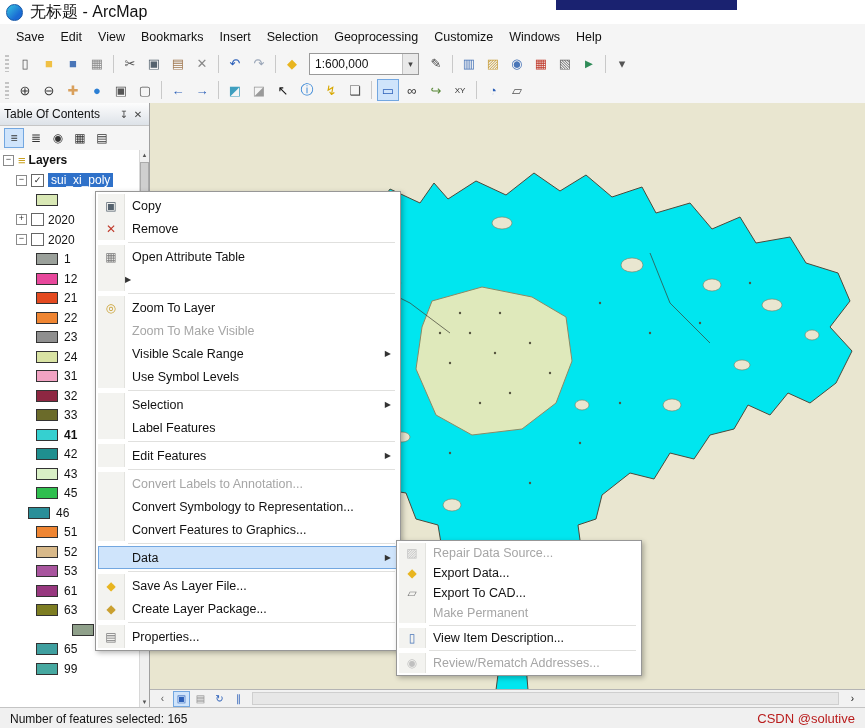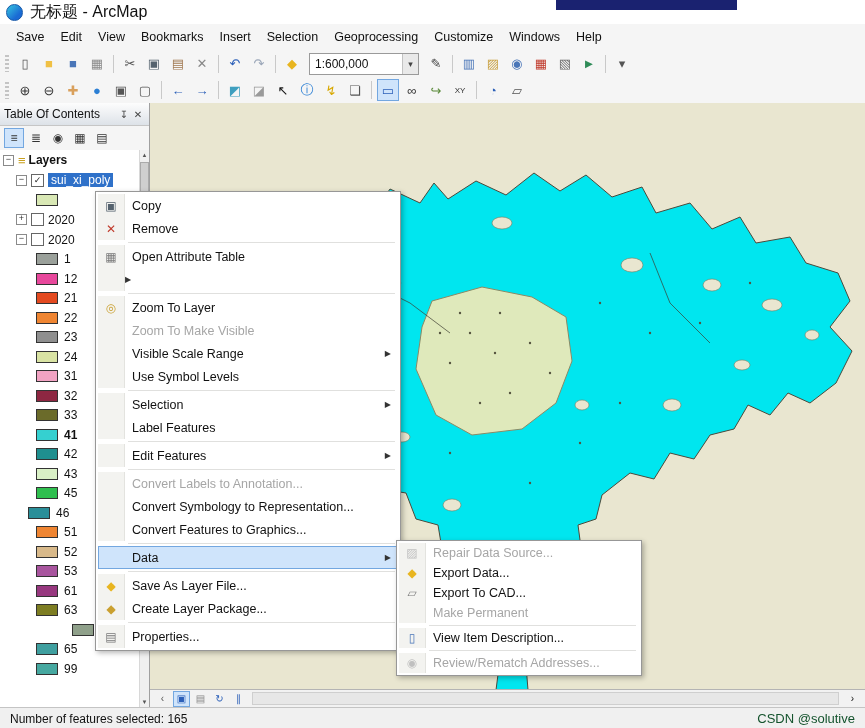--- a/index.html
+++ b/index.html
@@ -78,21 +78,21 @@
   .map-strip{position:absolute;left:0;right:0;bottom:0;height:17px;background:#f2f2f2;
     border-top:1px solid #b4b4b4;display:flex;align-items:center;padding:0 3px;}
   .strip-icon{width:15px;height:14px;display:inline-flex;align-items:center;justify-content:center;
     font-size:10px;margin:0 1px;border:1px solid transparent;}
   .strip-icon.pressed{background:#cfe4fb;border-color:#73a7e0;}
   .strip-track{flex:1;height:11px;background:#e7e7e7;border:1px solid #cfcfcf;margin:0 4px;}
   
   .statusbar{position:absolute;left:0;right:0;top:707px;height:21px;background:#f0f0f0;
     border-top:1px solid #c4c4c4;display:flex;align-items:center;justify-content:space-between;
     padding:0 10px;font-size:12px;}
-  .watermark{color:#14532d;font-size:13px;}
+  .watermark{color:#b91c1c;font-size:13px;}
   
   .ctx-menu{position:absolute;background:#ffffff;border:1px solid #979797;
     box-shadow:2px 2px 5px rgba(0,0,0,.28);padding:2px;font-size:12.5px;z-index:50;}
   #ctx-menu{left:95px;top:191px;width:300px;}
   #data-submenu{left:396px;top:540px;width:240px;z-index:60;}
   .mi{display:flex;align-items:center;height:23px;padding-right:7px;}
   #data-submenu .mi{height:20px;}
   .mi .gutter{flex:none;width:26px;align-self:stretch;background:#f3f3f0;border-right:1px solid #e3e3df;
     display:flex;align-items:center;justify-content:center;font-size:12px;}
   .mi .label{margin-left:7px;flex:1;white-space:nowrap;overflow:hidden;}

